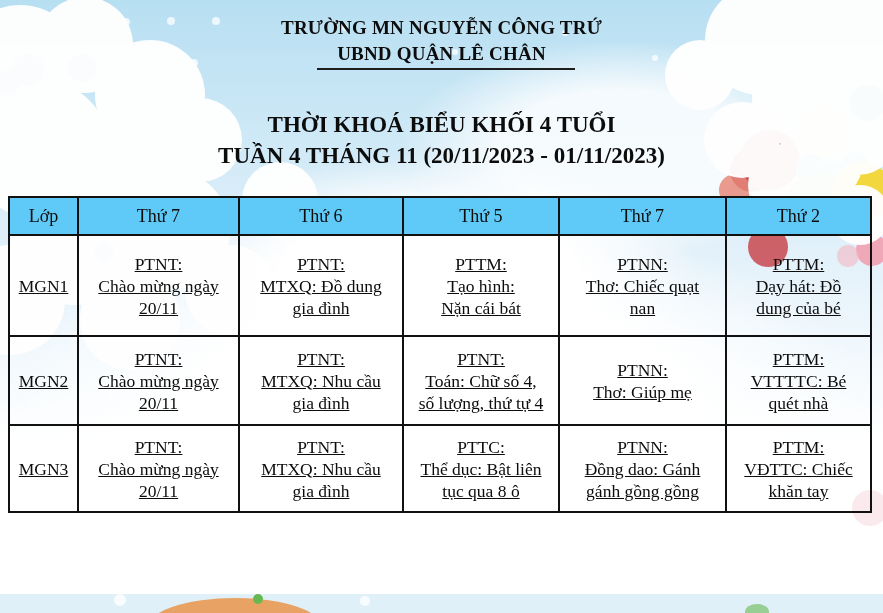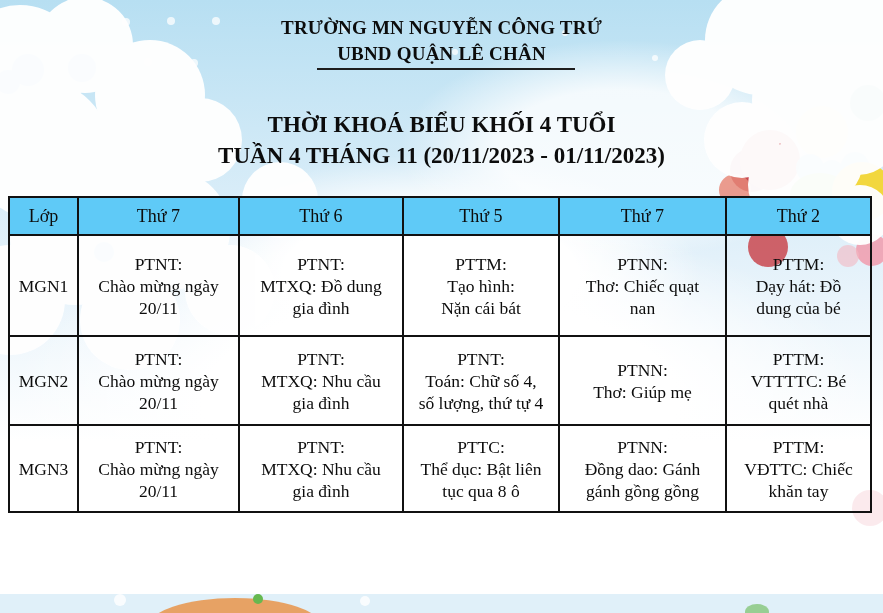--- a/index.html
+++ b/index.html
@@ -19,21 +19,21 @@
     font-weight:bold;font-size:19px;line-height:26px;letter-spacing:.2px;}
   .org-underline{position:absolute;top:68px;left:50%;width:258px;margin-left:-125px;
     border-top:2px solid #1d1d1d;z-index:2;}
   .doc-title{position:absolute;top:109px;left:0;width:100%;text-align:center;z-index:2;
     font-weight:bold;font-size:23px;line-height:31px;}
   table.timetable{position:absolute;left:8px;top:196px;z-index:2;border-collapse:collapse;
     table-layout:fixed;width:862px;font-size:17.5px;}
   .timetable th,.timetable td{border:2px solid var(--table-border);text-align:center;
     vertical-align:middle;padding:2px 5px;font-weight:normal;overflow:hidden;}
   .timetable thead th{background:var(--header-bg);height:32px;font-size:18px;margin-left:38px;}
-  .timetable td{background:transparent;white-space:pre-line;line-height:22px;}
+  .timetable td{background:transparent;white-space:pre-line;line-height:22px;text-decoration:underline;}
   .row-mgn1 td{height:95px;}
   .row-mgn2 td{height:83px;}
   .row-mgn3 td{height:81px;}
 </style>
 </head>
 <body>
 
 <div class="canvas">
 
   <svg class="bg" width="883" height="613" viewBox="0 0 883 613">

